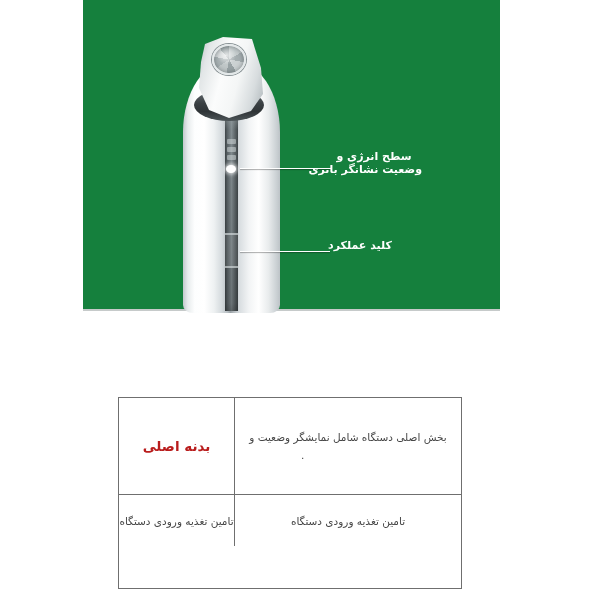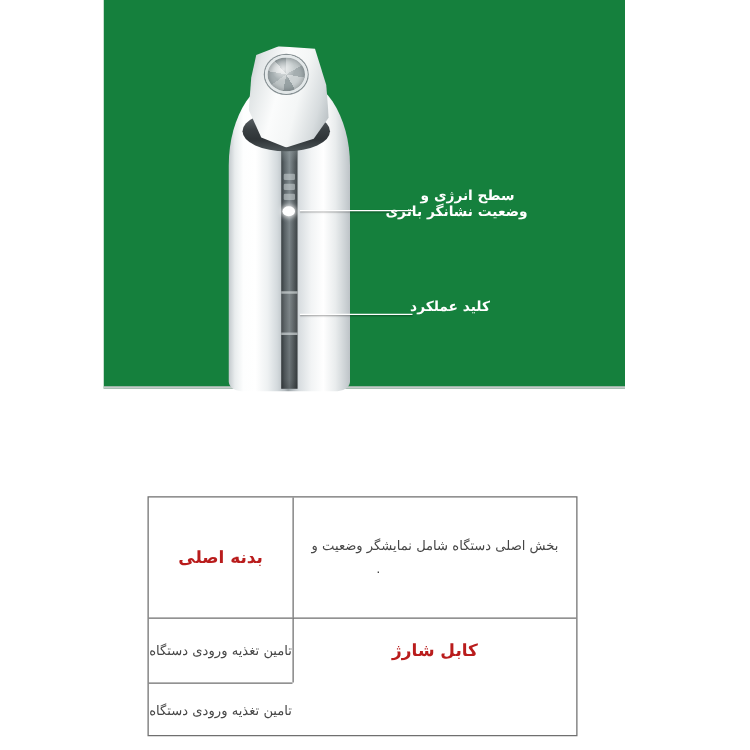--- a/index.html
+++ b/index.html
@@ -149,20 +149,19 @@
     <div class="tcell name-cell">بدنه اصلی</div>
     <div class="tcell desc-cell">
       <div class="desc-line">بخش اصلی دستگاه شامل نمایشگر وضعیت  و</div>
       <div class="desc-line period">.</div>
     </div>
 
     <div class="tcell desc-cell">
       <div class="desc-line">تامین تغذیه ورودی دستگاه</div>
     </div>
 
-    <div class="tcell name-cell">کابل شارژ</div>
     <div class="tcell desc-cell">
       <div class="desc-line">تامین تغذیه ورودی دستگاه</div>
     </div>
 
   </div>
 
 </div>
 
 </body></html>

